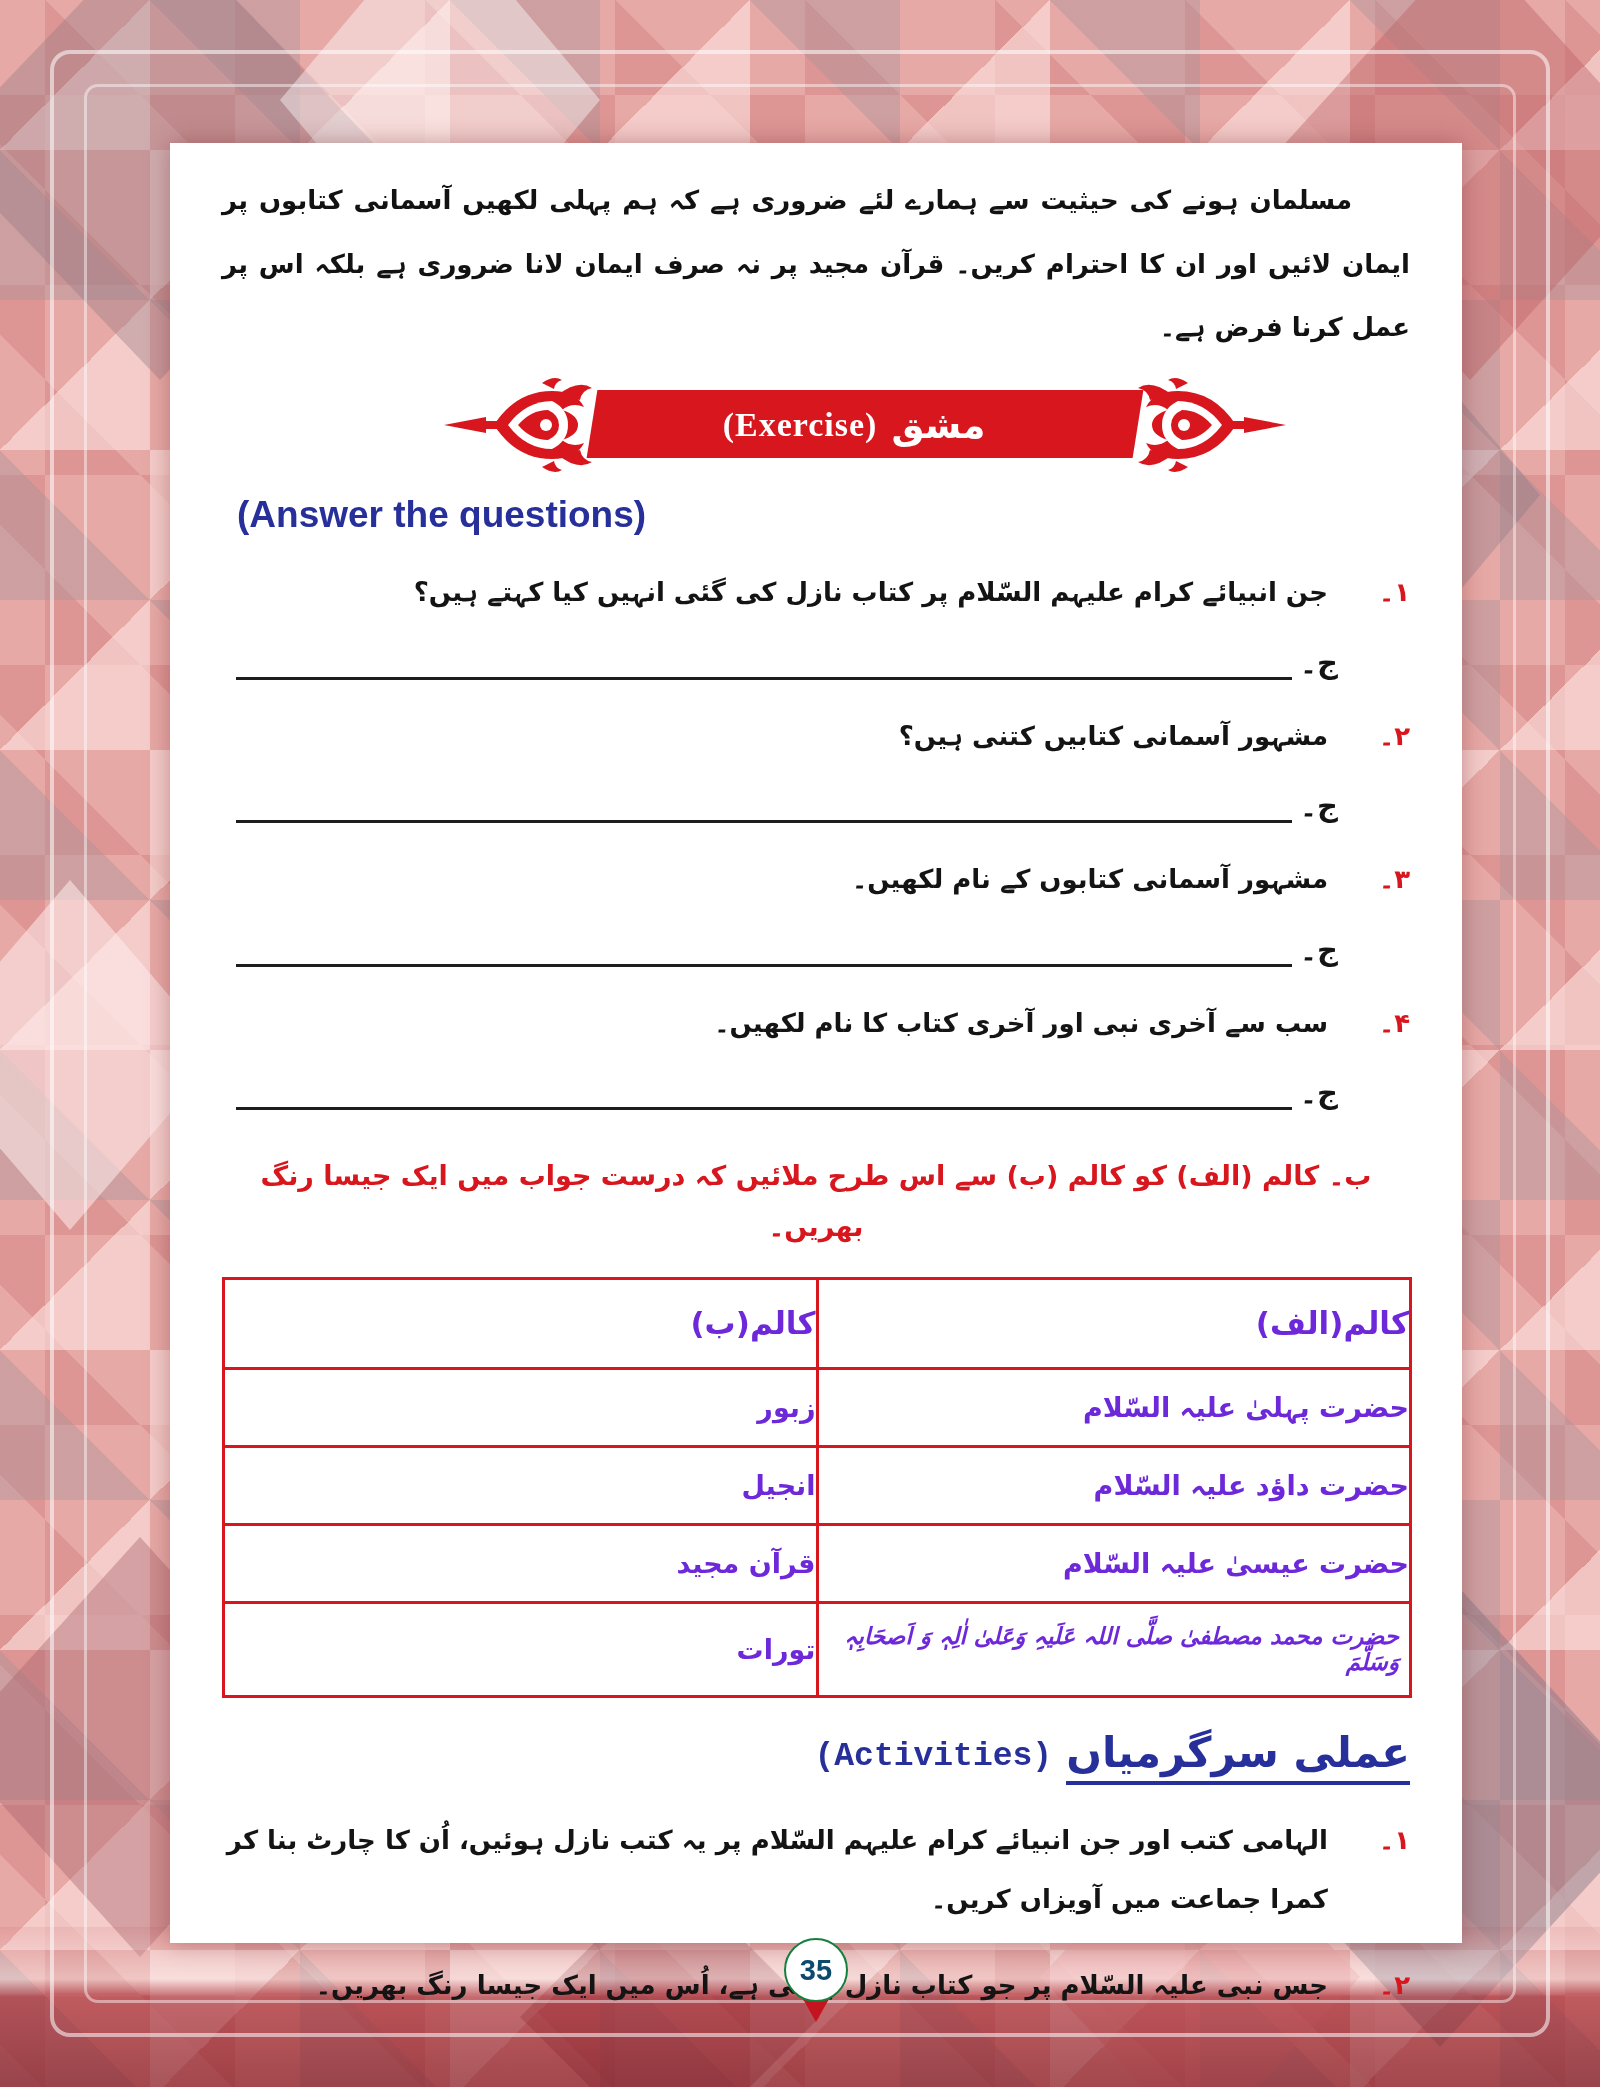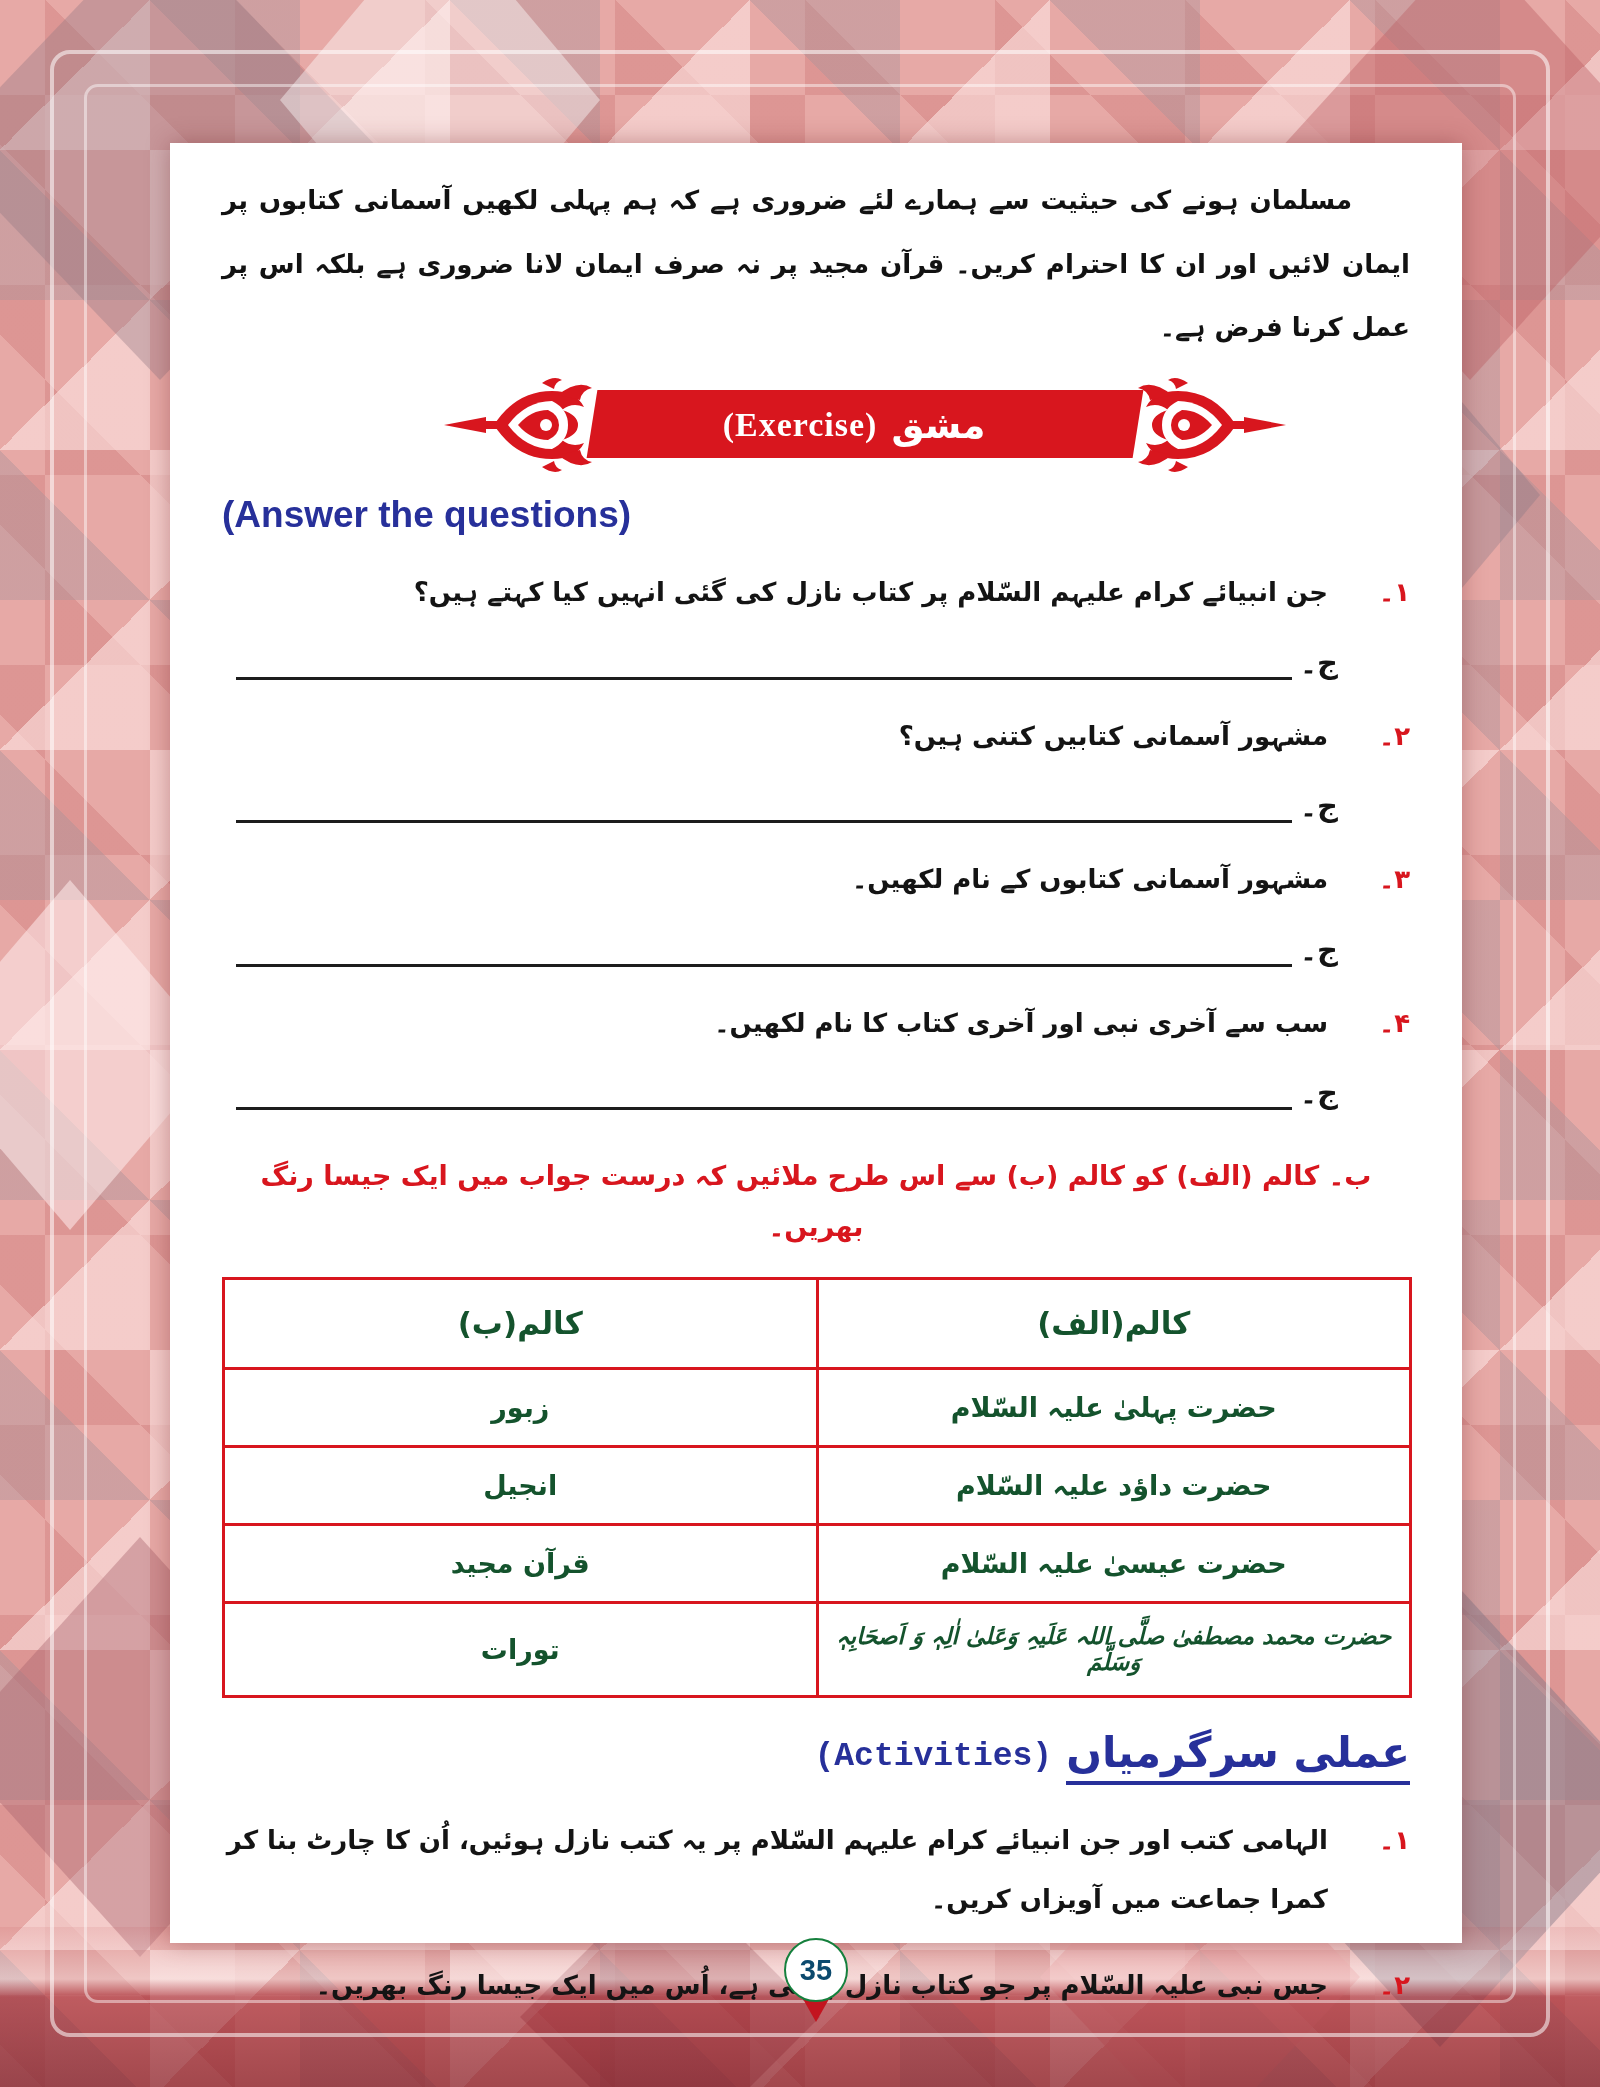--- a/index.html
+++ b/index.html
@@ -98,20 +98,21 @@
   .banner-urdu   { font-size: 37px; font-weight: bold; }
   .banner-en     { font-family: Liberation Serif, serif; font-size: 34px; font-weight: bold; letter-spacing: 1px; }
   .ornament { position: absolute; top: -7px; width: 160px; height: 100px; z-index: 3; }
   .ornament-left  { left: -62px; }
   .ornament-right { right: -84px; transform: scaleX(-1); }
 
   
   .secA-head {
     display: flex; justify-content: space-between; align-items: center;
     margin-top: 26px;
+    margin-left: 15px;
   }
   .ans-questions-en {
     font-family: "Liberation Sans", sans-serif;
     color: #27309a; font-size: 37px; font-weight: bold;
   }
   .secA-head-ur {
     direction: rtl; color: #d8161e;
     font-size: 28px; font-weight: bold;
   }
 
@@ -143,22 +144,22 @@
   }
   table.match-table {
     direction: rtl;
     border-collapse: collapse;
     width: 1190px;
     margin: 24px auto 0 auto;
     table-layout: fixed;
   }
   .match-table td {
     border: 3px solid #d8161e;
-    text-align: center; vertical-align: middle;
-    font-weight: bold; color: #14532d;
+    text-align: right; vertical-align: middle;
+    font-weight: bold; color: #6d28d9;
     background: #fff;
   }
   .match-table .hdr { height: 90px; font-size: 31px; }
   .hdr-alif { color: #d8161e; }
   .hdr-bay  { color: #27309a; }
   .match-table .cell { height: 78px; font-size: 27px; }
   .match-table .cell-long { font-size: 23px; height: 94px; padding: 0 10px; font-style: italic; }
 
   
   .act-head {

